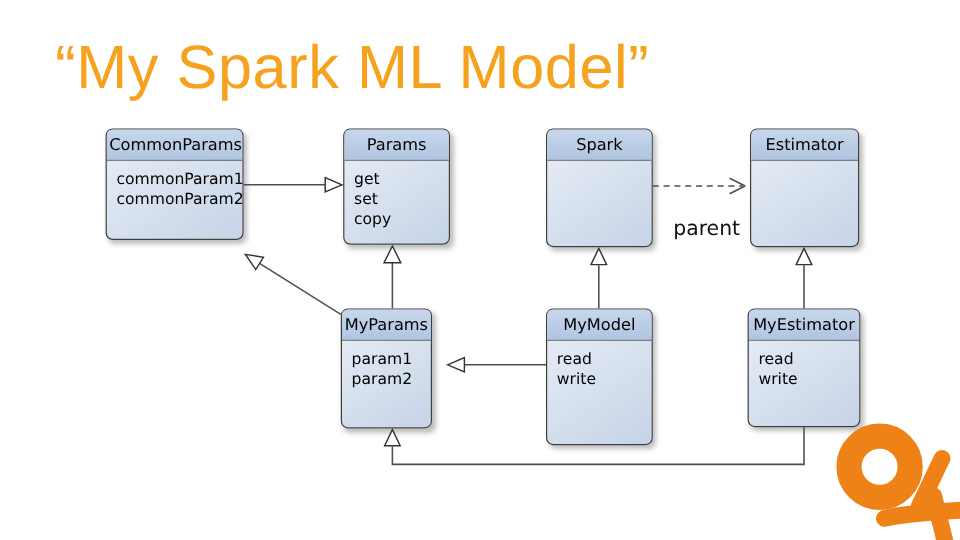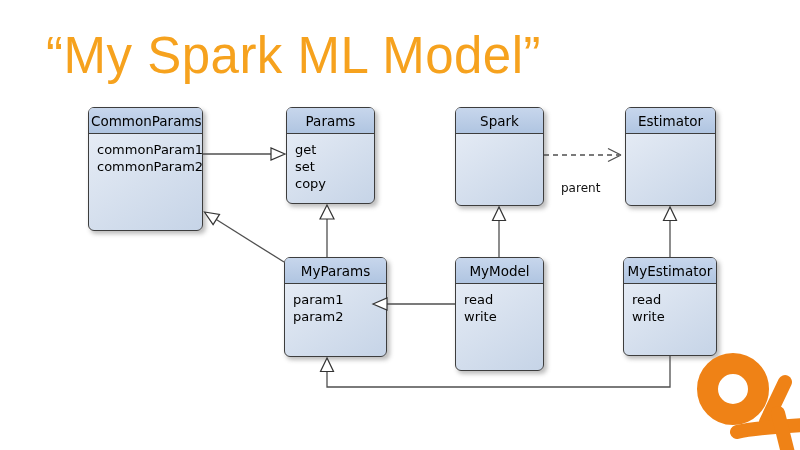--- a/index.html
+++ b/index.html
@@ -30,31 +30,31 @@
     font-size:13.5px;line-height:16px;
   }
   .uml-box .bd{padding:7px 8px;line-height:17px;}
   .mem{white-space:nowrap;}
   .connector-layer{position:absolute;left:0;top:0;z-index:3;pointer-events:none;}
   .conn{stroke:#4f4f4f;stroke-width:1.3;fill:none;}
   .conn.dashed{stroke-dasharray:5,4;}
   .tri{fill:#ffffff;stroke:#333333;stroke-width:1.2;}
   .parent-label{
     position:absolute;left:561px;top:181px;
-    font-size:12px;color:#111;z-index:4;
+    font-size:17px;color:#111;z-index:4;
   }
   .ok-logo{position:absolute;left:690px;top:345px;z-index:5;}
   .ok-logo .stroke{stroke:#EF8216;fill:none;stroke-linecap:round;}
 </style>
 </head>
 <body>
 
 <div class="slide-title">“My Spark ML Model”</div>
 
-<div class="uml-box" style="left:88px;top:107px;width:115px;height:124px">
+<div class="uml-box" style="left:88px;top:107px;width:115px;height:93px">
   <div class="hd">CommonParams</div>
   <div class="bd">
     <div class="mem">commonParam1</div>
     <div class="mem">commonParam2</div>
   </div>
 </div>
 
 <div class="uml-box" style="left:286px;top:107px;width:89px;height:97px">
   <div class="hd">Params</div>
   <div class="bd">
@@ -66,21 +66,21 @@
 
 <div class="uml-box" style="left:455px;top:107px;width:89px;height:99px">
   <div class="hd">Spark</div>
   <div class="bd"></div>
 </div>
 
 <div class="uml-box" style="left:625px;top:107px;width:91px;height:99px">
   <div class="hd">Estimator</div>
 </div>
 
-<div class="uml-box" style="left:284px;top:257px;width:103px;height:100px">
+<div class="uml-box" style="left:284px;top:257px;width:76px;height:100px">
   <div class="hd">MyParams</div>
   <div class="bd">
     <div class="mem">param1</div>
     <div class="mem">param2</div>
   </div>
 </div>
 
 <div class="uml-box" style="left:455px;top:257px;width:89px;height:114px">
   <div class="hd">MyModel</div>
   <div class="bd">

